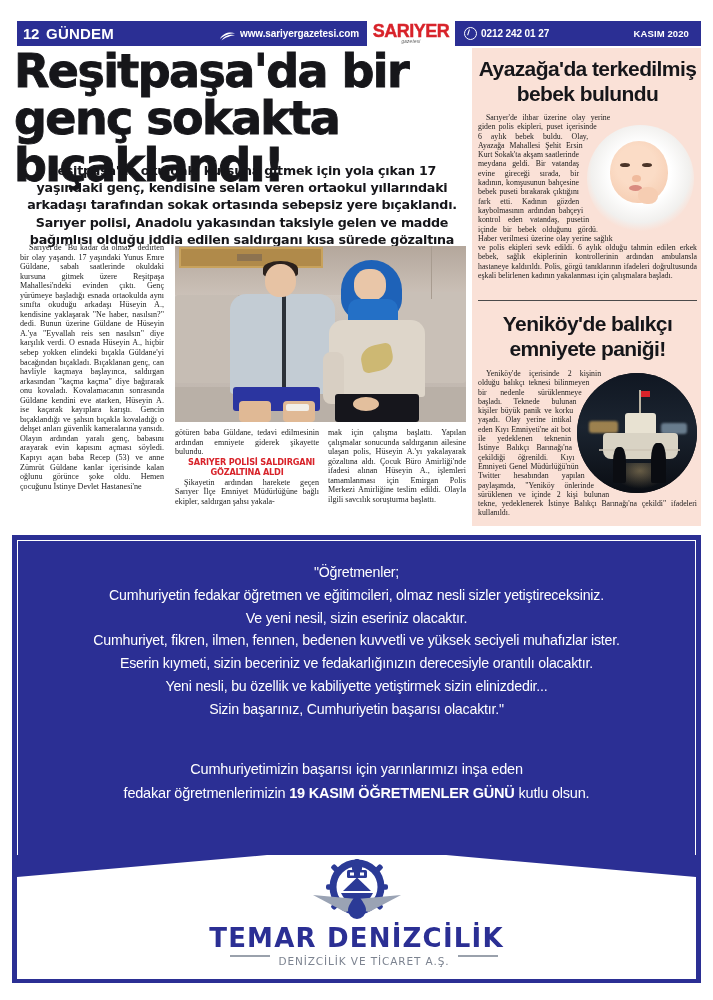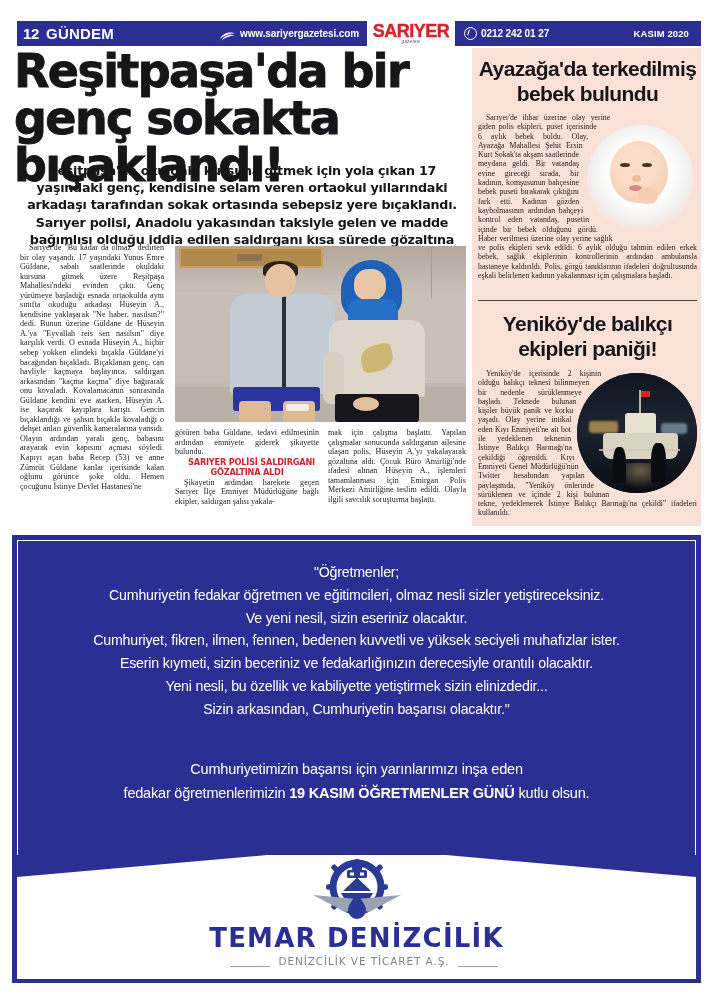--- a/index.html
+++ b/index.html
@@ -548,21 +548,21 @@
     font-size: 26px;
     font-weight: bold;
     letter-spacing: 1.2px;
     font-family: "DejaVu Sans", sans-serif;
   }
   .company-sub-wrap {
     position: absolute;
     left: 15px; right: 0;
     top: 100px;
     display: flex;
-    align-items: flex-end;
+    align-items: flex-start;
     justify-content: center;
     gap: 8px;
   }
   .company-sub {
     color: #7c8390;
     font-size: 10.5px;
     letter-spacing: 0.9px;
     font-family: "DejaVu Sans", sans-serif;
   }
   .sub-rule {
@@ -658,21 +658,21 @@
         <div class="baby-nose"></div>
         <div class="baby-mouth"></div>
         <div class="baby-hand"></div>
       </div>
     </div>
     <p>Sarıyer'de ihbar üzerine olay yerine giden polis ekipleri, puset içerisinde 6 aylık bebek buldu. Olay, Ayazağa Mahallesi Şehit Ersin Kurt Sokak'ta akşam saatlerinde meydana geldi. Bir vatandaş evine gireceği sırada, bir kadının, komşusunun bahçesine bebek puseti bırakarak çıktığını fark etti. Kadının gözden kaybolmasının ardından bahçeyi kontrol eden vatandaş, pusetin içinde bir bebek olduğunu gördü. Haber verilmesi üzerine olay yerine sağlık ve polis ekipleri sevk edildi. 6 aylık olduğu tahmin edilen erkek bebek, sağlık ekiplerinin kontrollerinin ardından ambulansla hastaneye kaldırıldı. Polis, görgü tanıklarının ifadeleri doğrultusunda eşkali belirlenen kadının yakalanması için çalışmalara başladı.</p>
   </div>
 
   <div class="sb-divider" id="sb-div1"></div>
 
-  <div class="sb-headline" id="sb2-headline">Yeniköy'de balıkçı ekipleri paniği!</div>
+  <div class="sb-headline" id="sb2-headline">Yeniköy'de balıkçı emniyete paniği!</div>
   <div id="sb2-body">
     <div class="sb-float-img2">
       <div class="boat-photo">
         <div class="boat-night"></div>
         <div class="boat-lightA"></div>
         <div class="boat-lightB"></div>
         <div class="boat-mast"></div>
         <div class="boat-flag"></div>
         <div class="boat-cabin"></div>
         <div class="boat-hull"></div>
@@ -689,21 +689,21 @@
     <div class="ad-inner"></div>
   </div>
 
   <div class="ad-quote">
     <div>"Öğretmenler;</div>
     <div>Cumhuriyetin fedakar öğretmen ve eğitimcileri, olmaz nesli sizler yetiştireceksiniz.</div>
     <div>Ve yeni nesil, sizin eseriniz olacaktır.</div>
     <div>Cumhuriyet, fikren, ilmen, fennen, bedenen kuvvetli ve yüksek seciyeli muhafızlar ister.</div>
     <div>Eserin kıymeti, sizin beceriniz ve fedakarlığınızın derecesiyle orantılı olacaktır.</div>
     <div>Yeni nesli, bu özellik ve kabiliyette yetiştirmek sizin elinizdedir...</div>
-    <div>Sizin arkasından, Cumhuriyetin başarısı olacaktır."</div>
+    <div>Sizin başarınız, Cumhuriyetin başarısı olacaktır."</div>
   </div>
 
 
   <div class="ad-msg">
     <div>Cumhuriyetimizin başarısı için yarınlarımızı inşa eden</div>
     <div><span>fedakar öğretmenlerimizin </span><b>19 KASIM ÖĞRETMENLER GÜNÜ</b><span> kutlu olsun.</span></div>
   </div>
 
   <div class="logo-panel">
     <div class="logo-mark">

